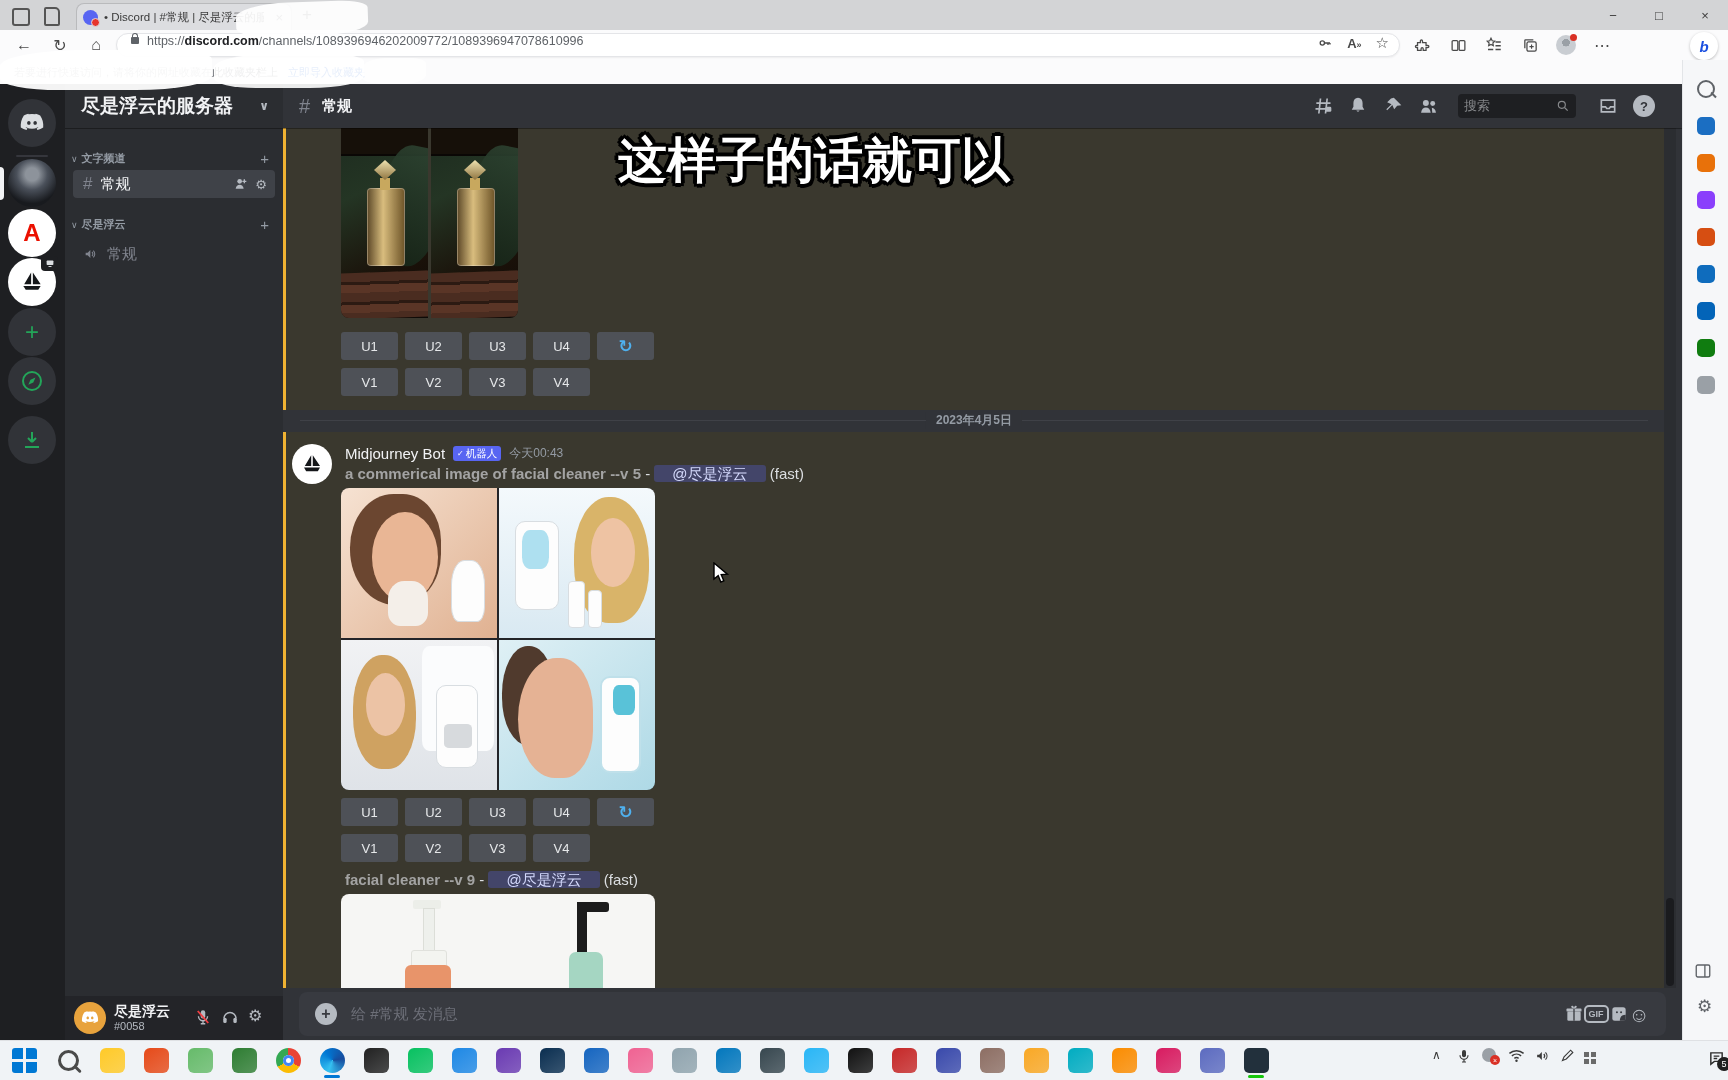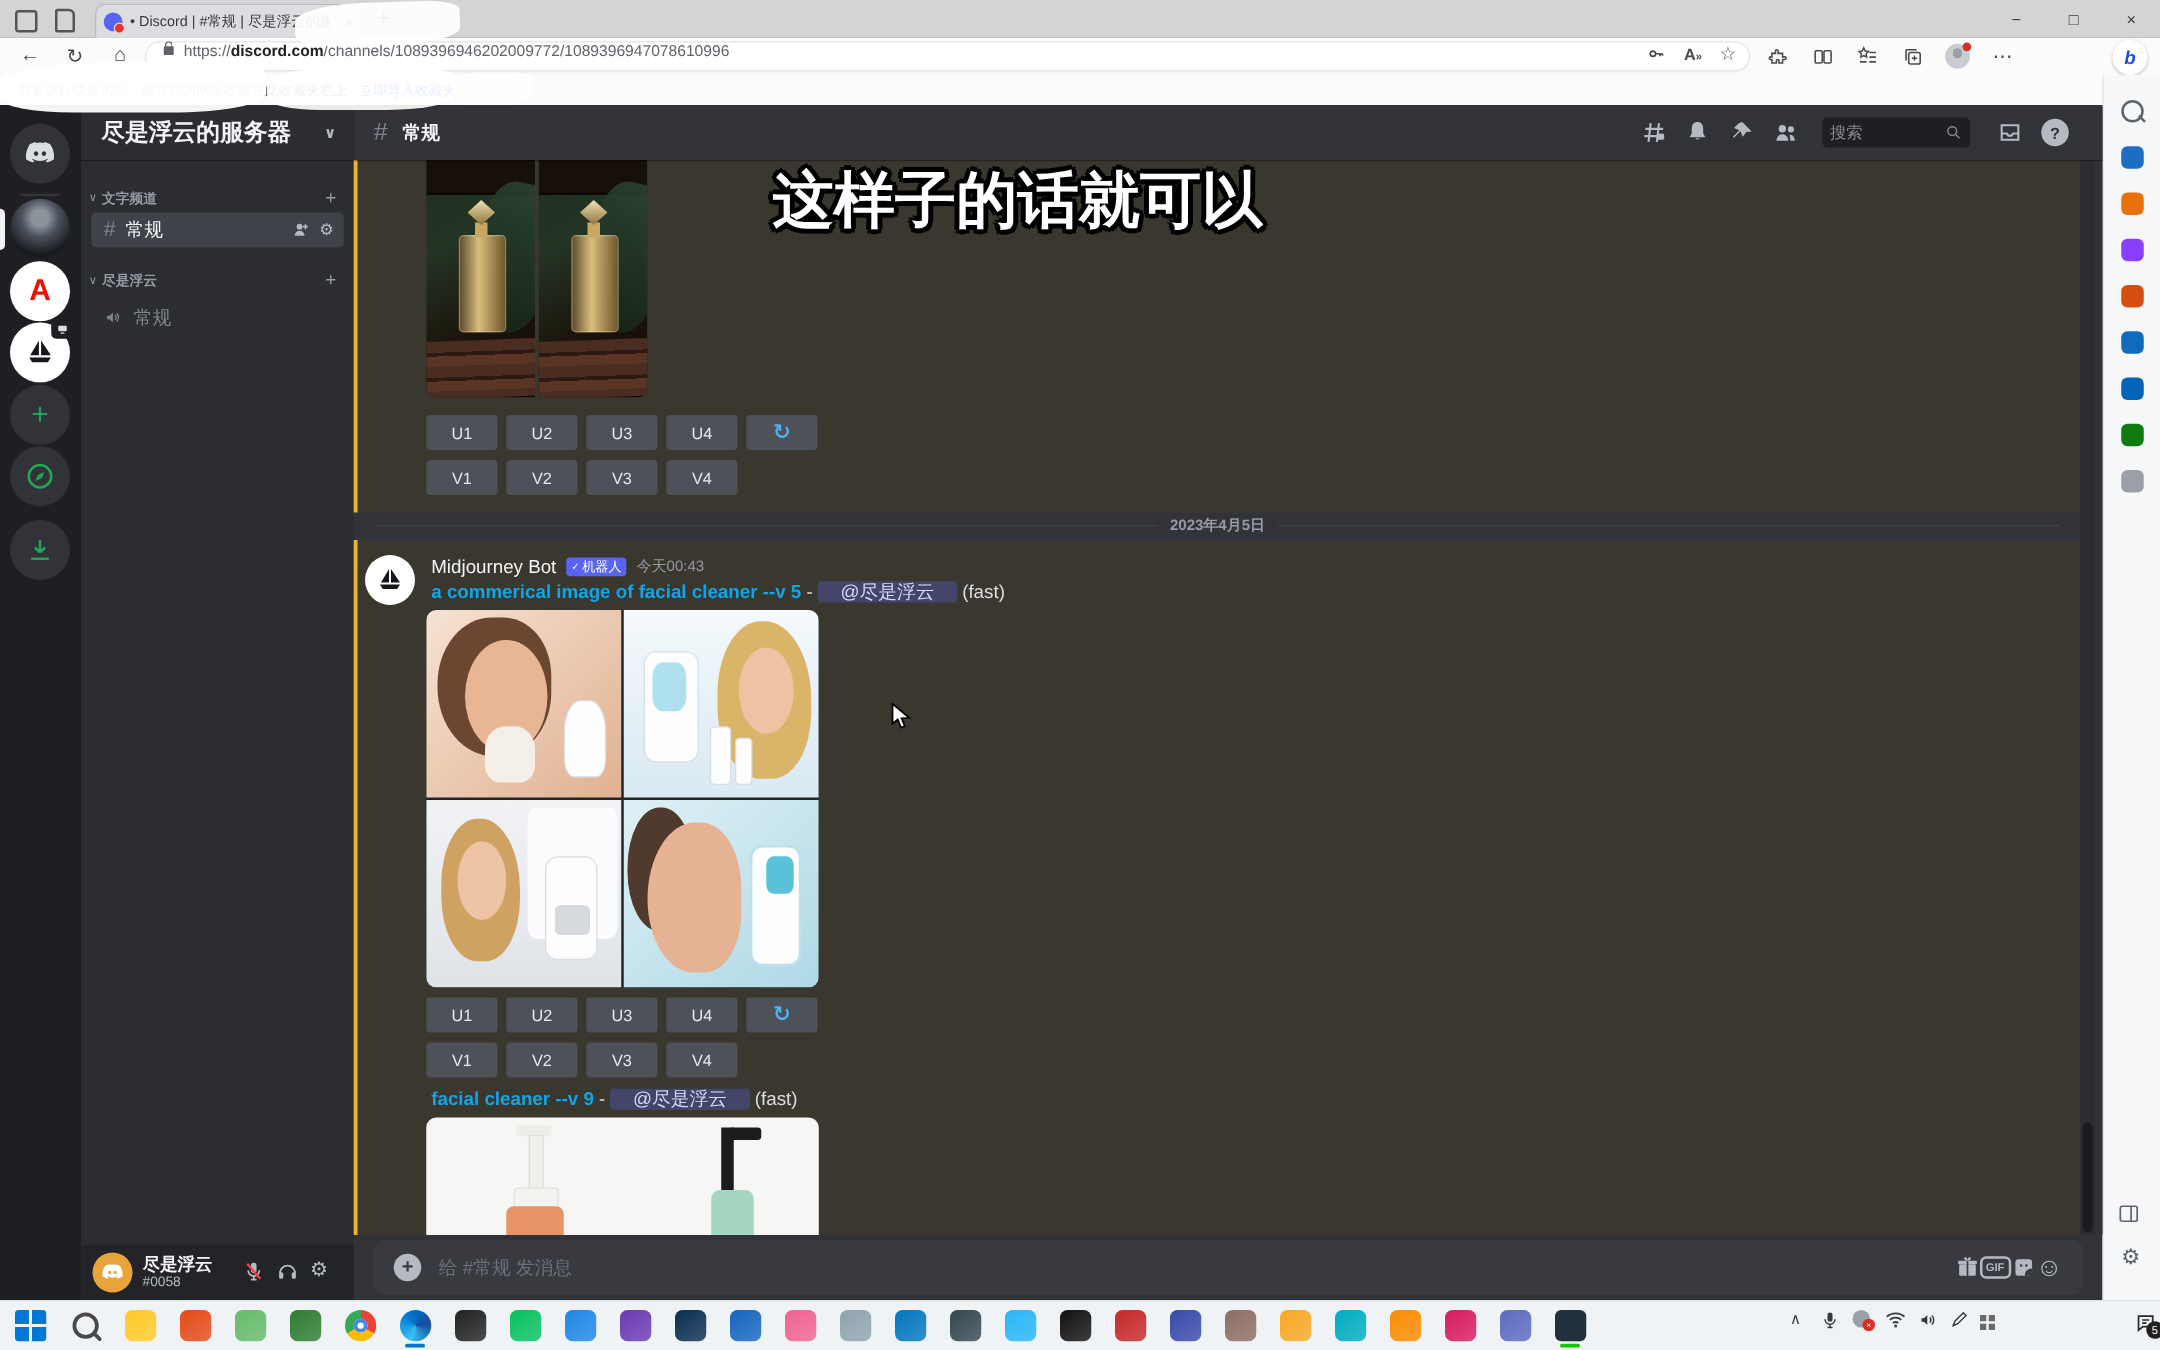--- a/index.html
+++ b/index.html
@@ -69,21 +69,21 @@
   .reroll{width:57px;height:28px;background:#4e5157;border-radius:3px;color:#4fb0ee;font-size:17px;font-weight:700;
           display:flex;align-items:center;justify-content:center;}
   .divline{left:300px;top:420px;width:1348px;height:1px;background:#3f4147;}
   .divlabel{left:974px;top:412px;transform:translateX(-50%);background:#313338;padding:0 10px;font-size:12px;font-weight:600;color:#949ba4;line-height:17px;z-index:2;}
   .msg-name{font-size:15px;font-weight:500;color:#f2f3f5;}
   .botbadge{height:15px;background:#5865f2;border-radius:3px;display:flex;align-items:center;padding:0 4px;gap:2px;}
   .botbadge .chk{font-size:8px;color:#fff;}
   .botbadge .lbl{font-size:10.5px;color:#fff;font-weight:500;}
   .msg-time{font-size:12px;color:#949ba4;}
   .prompt{font-size:15px;color:#dbdee1;line-height:20px;white-space:nowrap;}
-  .prompt b{color:#0ea5e9;}
+  .prompt b{color:#a3a3a3;}
   .mention{background:rgba(88,101,242,.3);color:#d4d9fc;border-radius:3px;padding:0 18px;font-weight:500;}
   .scroll-track{left:1664px;top:128px;width:12px;height:860px;background:#2b2d31;}
   .scroll-thumb{left:1666px;top:898px;width:8px;height:88px;background:#1a1b1e;border-radius:4px;}
   .inputbar{left:299px;top:992px;width:1367px;height:44px;background:#383a40;border-radius:8px;display:flex;align-items:center;z-index:2;}
   .plus-circle{width:22px;height:22px;border-radius:50%;background:#b5bac1;color:#383a40;font-size:16px;font-weight:700;
                display:flex;align-items:center;justify-content:center;margin:0 14px 0 16px;}
   .placeholder{font-size:15px;color:#6d6f78;}
   .gifbtn{border:2px solid #b5bac1;border-radius:5px;color:#b5bac1;font-size:9px;font-weight:700;padding:2px 3px;}
   .helpc{width:22px;height:22px;border-radius:50%;background:#b5bac1;color:#313338;font-weight:700;font-size:13px;
          display:flex;align-items:center;justify-content:center;}

